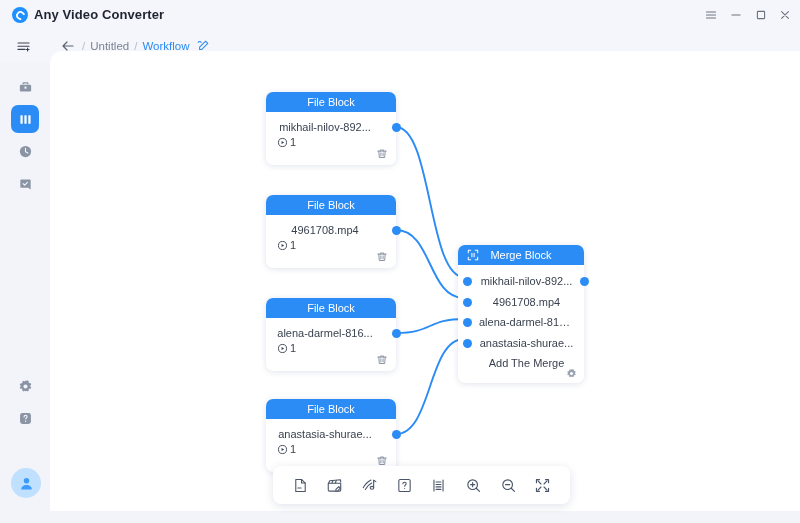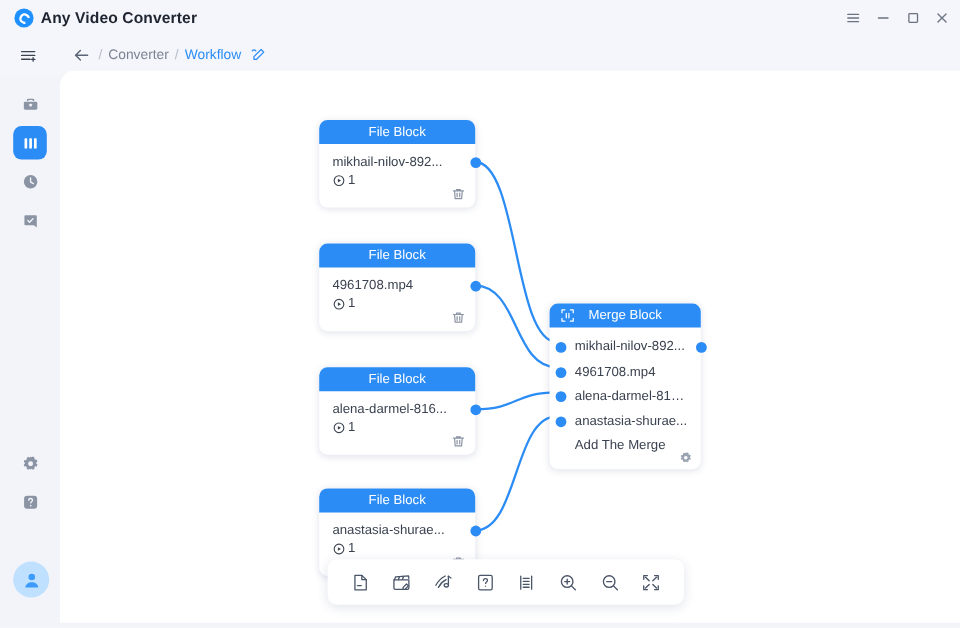--- a/index.html
+++ b/index.html
@@ -124,25 +124,26 @@
   #side-avatar {
     position: absolute; left: 11px; top: 405px;
     width: 30px; height: 30px; border-radius: 50%;
     background: #bfe0ff;
     display: flex; align-items: center; justify-content: center;
     color: #3d9bfb;
   }
 
   
   #canvas {
-    position: absolute; left: 50px; top: 59px;
+    position: absolute; left: 50px; top: 51px;
     width: 750px; height: 460px;
     background: #ffffff;
     border-top-left-radius: 12px;
     overflow: hidden;
+    text-align: center;
   }
   #edges { position: absolute; left: 0; top: 0; width: 750px; height: 460px; }
 
   
   .node {
     position: absolute;
     background: #ffffff;
     border-radius: 7px;
     box-shadow: 0 1px 6px rgba(40,60,110,.14);
     overflow: visible;
@@ -266,21 +267,21 @@
     </div>
 
     <div id="back-arrow">
       <svg width="14" height="14" viewBox="0 0 14 14" fill="none" stroke="currentColor" stroke-width="1.2" stroke-linecap="round" stroke-linejoin="round">
         <path d="M12 7H2.5M6 3l-4 4 4 4"></path>
       </svg>
     </div>
 
     <div id="breadcrumb">
       <span class="sep">/</span>
-      <span class="crumb-link">Converter</span>
+      <span class="crumb-link">Untitled</span>
       <span class="sep">/</span>
       <span class="crumb-current">Workflow</span>
       <span id="edit-pencil">
         <svg width="13" height="13" viewBox="0 0 13 13" fill="none" stroke="currentColor" stroke-width="1.05" stroke-linecap="round" stroke-linejoin="round">
           <path d="M8.6 2.2l2.2 2.2-6 6H2.6V8.2z"></path>
           <path d="M1.2 3.4c.9-1.1 2.1-1.1 3 0"></path>
         </svg>
       </span>
     </div>
 

